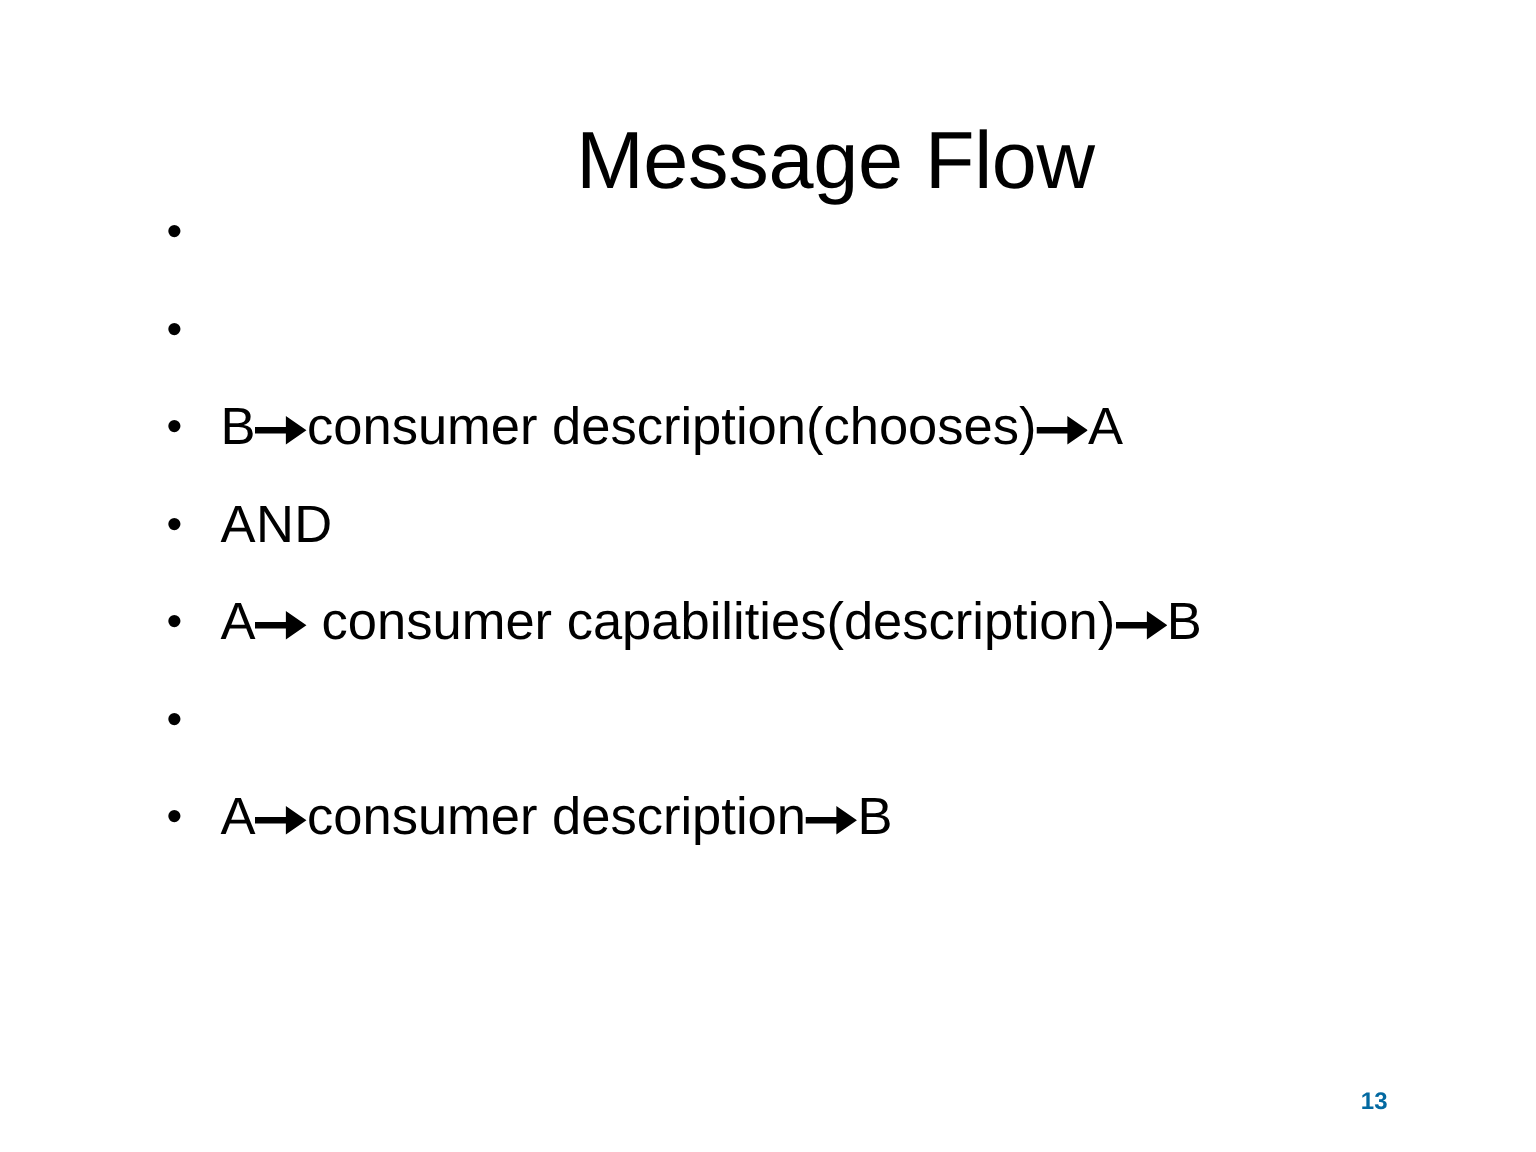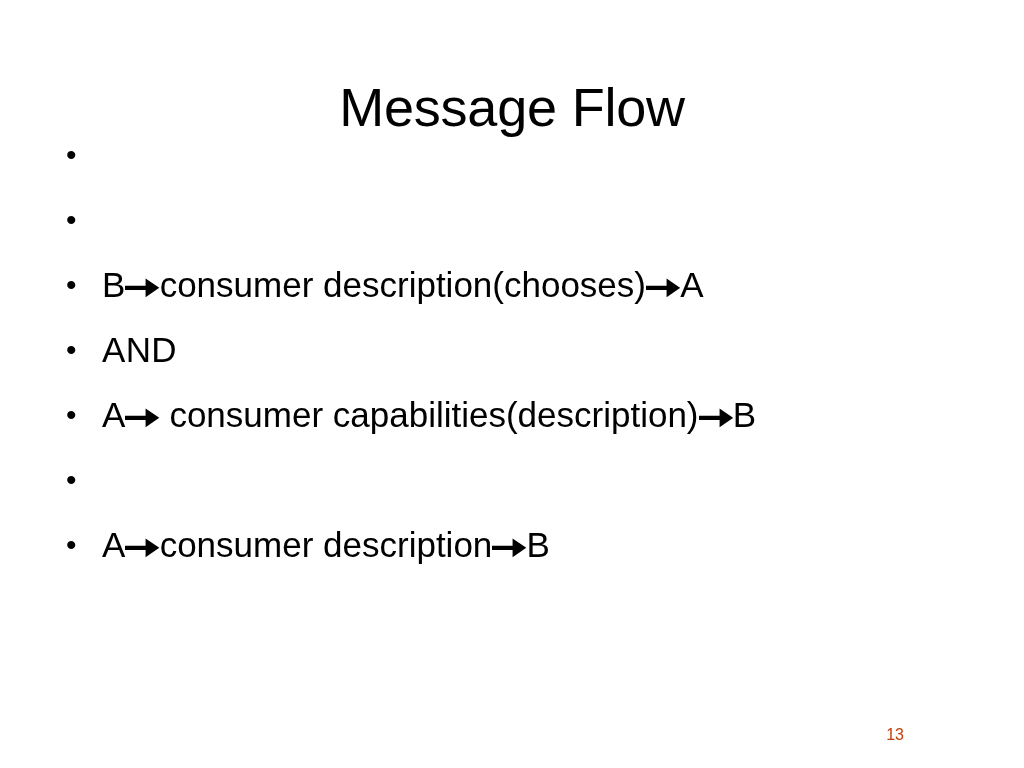--- a/index.html
+++ b/index.html
@@ -13,20 +13,21 @@
     font-family: "Liberation Sans", sans-serif;
     color: #000000;
     overflow: hidden;
   }
 
   .slide {
     position: relative;
     width: 944px;
     height: 768px;
     background: #ffffff;
+    margin-left: 45px;
   }
 
   .slide-title {
     position: absolute;
     top: 40px;
     left: 0;
     width: 1024px;
     text-align: center;
     font-size: 54px;
     font-weight: 400;
@@ -88,25 +89,25 @@
     top: 0.02em;
   }
   .arrow svg {
     display: block;
     width: 100%;
     height: 100%;
   }
 
   .page-number {
     position: absolute;
-    right: 40px;
+    right: 64px;
     bottom: 24px;
     font-size: 16px;
-    color: #c2410c;
-    font-weight: 400;
+    color: #0369a1;
+    font-weight: 700;
   }
 </style>
 </head>
 <body>
 
 <div class="slide">
 
   <h1 class="slide-title">Message Flow</h1>
 
   <ul class="bullet-list">

